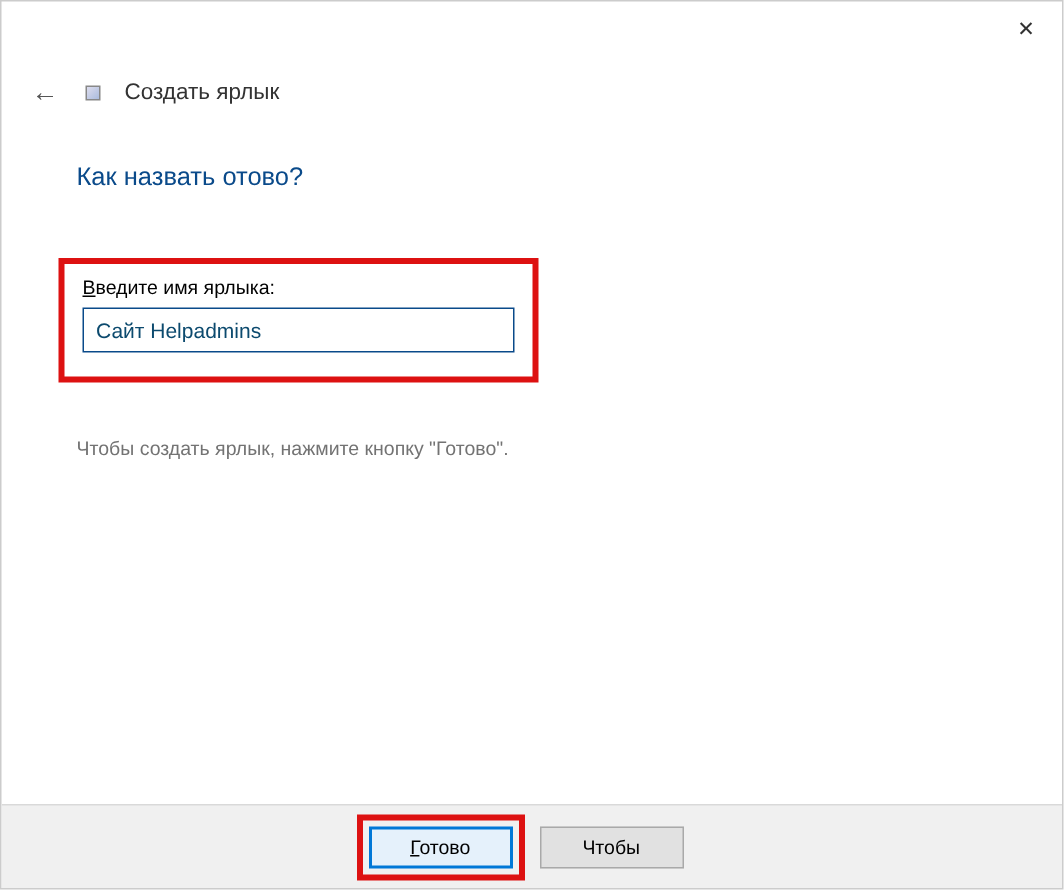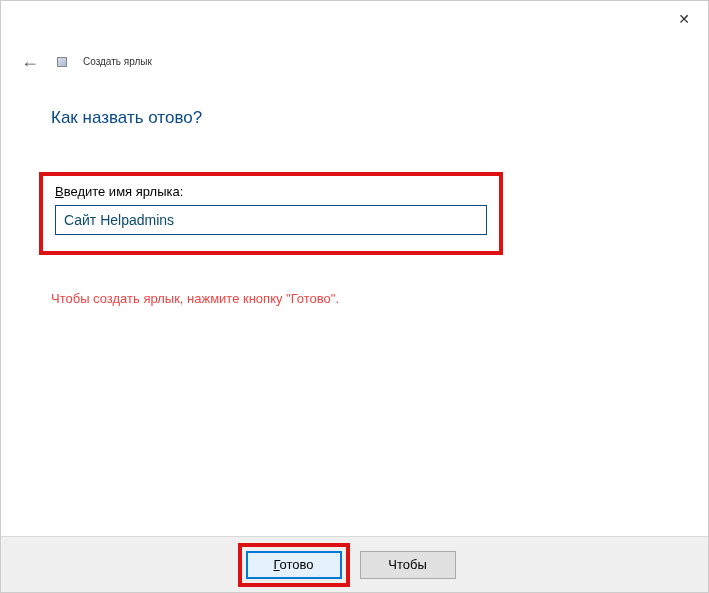--- a/index.html
+++ b/index.html
@@ -41,57 +41,57 @@
       cursor: pointer;
     }
     .app-icon {
       width: 10px;
       height: 10px;
       border: 1px solid #888;
       background: linear-gradient(135deg,#dde,#abd);
       margin-left: 2px;
     }
     .header-text {
-      font-size: 10px;
+      font-size: 15px;
       color: #333;
     }
     .content {
       padding: 36px 50px 0 50px;
     }
     .title {
       color: #0a4a8a;
       font-size: 17px;
       font-weight: 400;
       margin-bottom: 44px;
     }
     .highlight-box-1 {
       border: 4px solid #d11;
       padding: 8px 12px 16px 12px;
-      width: 464px;
+      width: 320px;
       margin-left: -12px;
     }
     .field-label {
       font-size: 13px;
       color: #000;
       margin-bottom: 6px;
     }
     .underline-first { text-decoration: underline; }
     .name-input {
       width: 100%;
       height: 30px;
       border: 1px solid #0a4a8a;
       padding: 4px 8px;
       font-size: 14px;
       font-family: inherit;
       color: #0c4a6e;
       outline: none;
     }
     .info-text {
       font-size: 13px;
-      color: #ef4444;
+      color: #737373;
       margin-top: 36px;
     }
     .footer {
       position: absolute;
       bottom: 0;
       left: 0;
       right: 0;
       height: 56px;
       border-top: 1px solid #d9d9d9;
       background: #f0f0f0;

